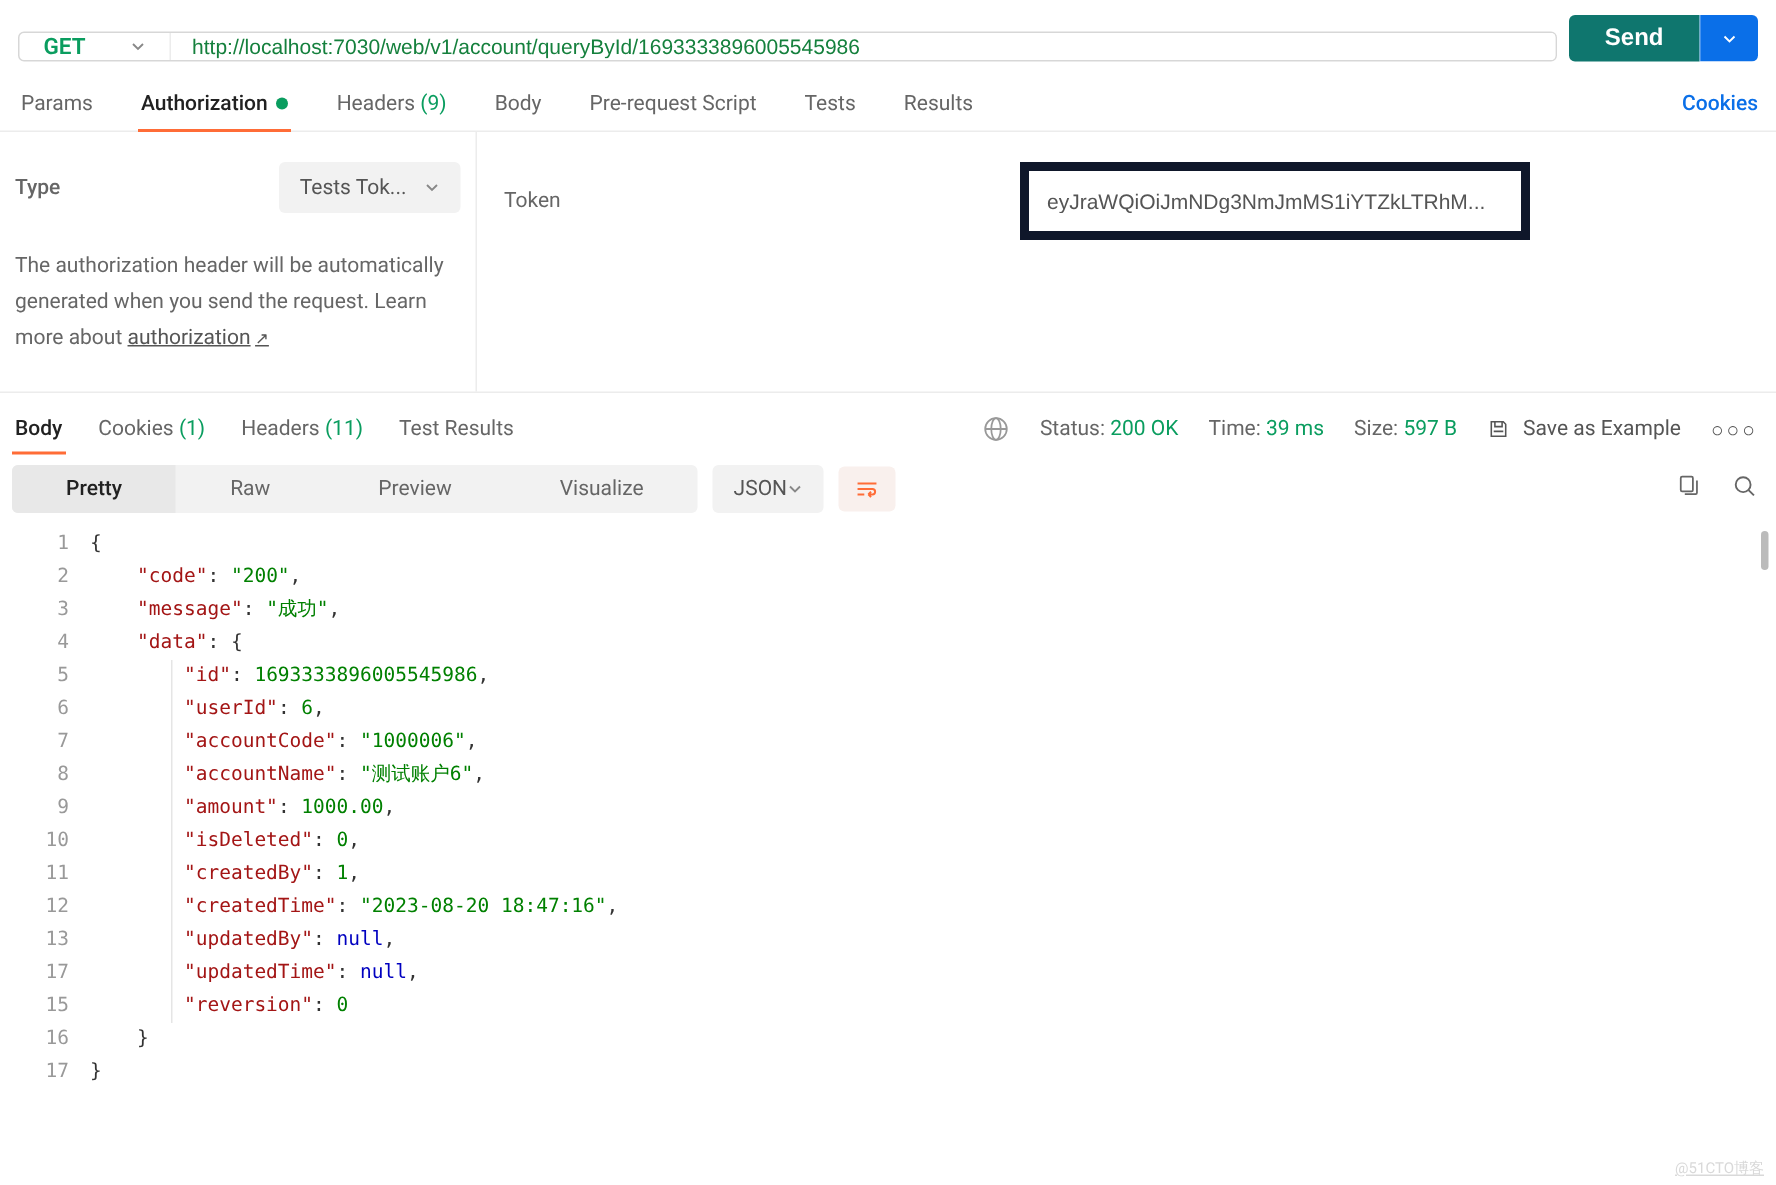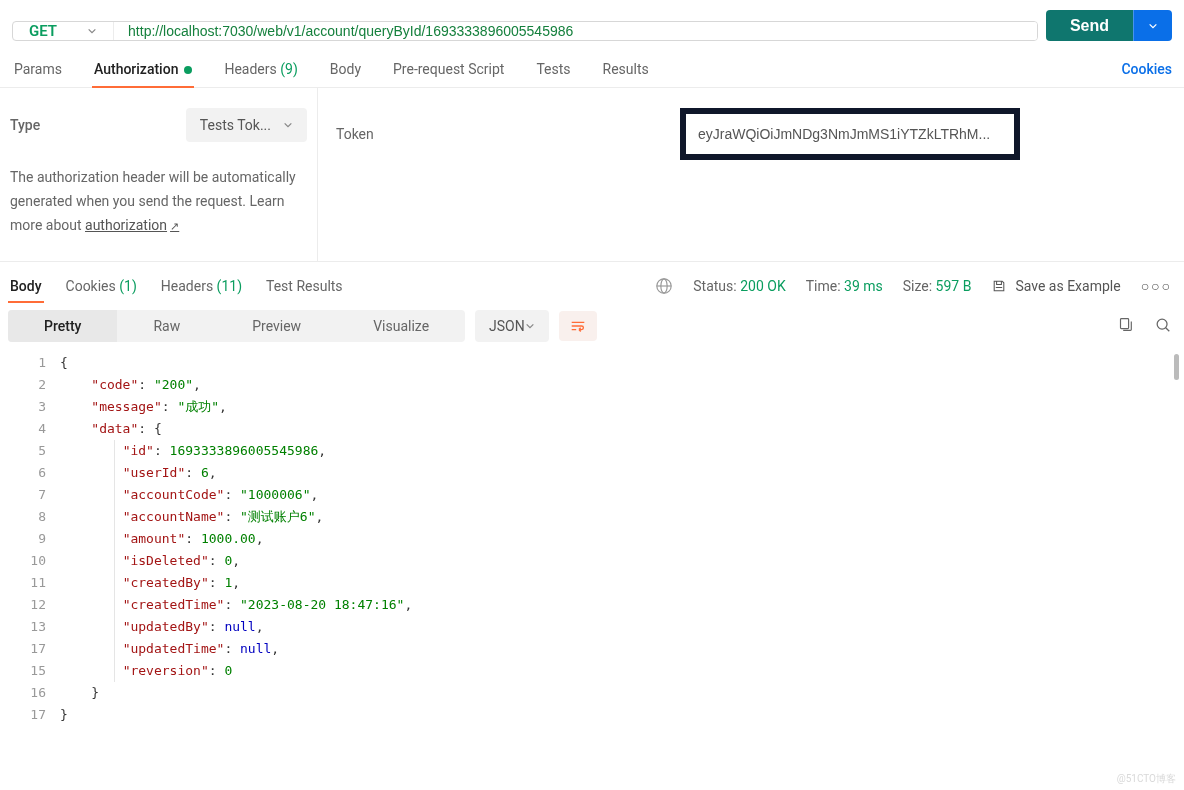--- a/index.html
+++ b/index.html
@@ -63,21 +63,21 @@
 .gutter { width: 60px; text-align: right; padding-right: 14px; color: #999; font-family: Menlo, Consolas, monospace; font-size: 13px; line-height: 22px; user-select: none; }
 .code { flex: 1; font-family: Menlo, Consolas, monospace; font-size: 13px; line-height: 22px; white-space: pre; }
 .guide { position: absolute; left: 114px; top: 88px; bottom: 44px; border-left: 1px solid #e5e5e5; }
 .k { color: #a31515; }
 .s { color: #008000; }
 .n { color: #008000; }
 .p { color: #333; }
 .nullv { color: #0000c0; }
 .scroll-ind { position: absolute; right: 5px; top: 2px; width: 5px; height: 26px; background: #bbb; border-radius: 3px; }
 
-.watermark { position: fixed; right: 8px; bottom: 4px; color: #d9d9d9; font-size: 10px; }
+.watermark { position: fixed; right: 8px; bottom: 4px; color: #d9d9d9; font-size: 10px; text-decoration: underline; }
 </style>
 </head>
 <body>
 
 <div class="request-bar">
   <div class="method-url">
     <div class="method">
       <span class="method-label">GET</span>
       <span class="chevron-down">
         <svg viewBox="0 0 12 12" width="10" height="10">

